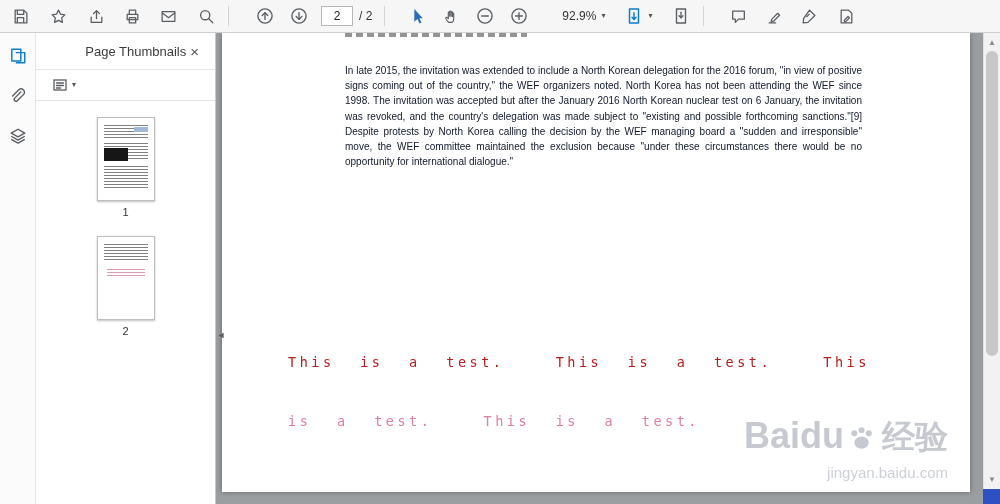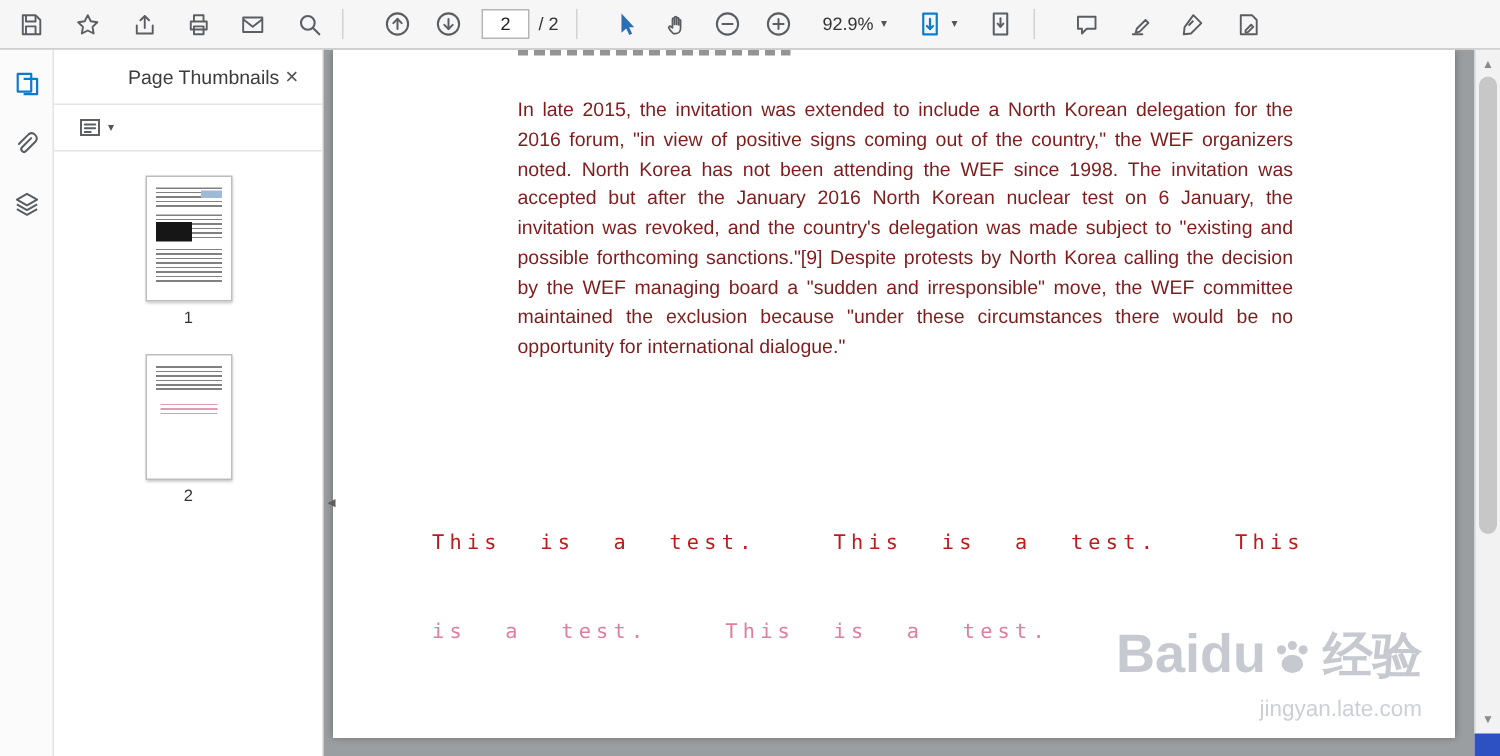--- a/index.html
+++ b/index.html
@@ -7,21 +7,21 @@
   *{box-sizing:border-box;}
 
   
   .toolbar{position:absolute;top:0;left:0;width:1000px;height:33px;background:#f6f6f6;
     border-bottom:1px solid #cfcfcf;display:flex;align-items:center;padding:0 6px;z-index:30;}
   .tb{width:28px;height:26px;display:flex;align-items:center;justify-content:center;border-radius:3px;cursor:pointer;flex:none;}
   .sep{width:1px;height:20px;background:#d2d2d2;margin:0 8px;flex:none;}
   .pagebox{width:32px;height:20px;border:1px solid #b5b5b5;background:#fff;font-size:12px;
     text-align:center;color:#222;margin-left:8px;flex:none;}
   .pagetotal{font-size:12px;color:#333;margin:0 4px 0 6px;flex:none;}
-  .zoomctl{display:flex;align-items:center;gap:5px;margin-left:10px;padding:3px 5px;border-radius:3px;cursor:pointer;flex:none;}
+  .zoomctl{display:flex;align-items:center;gap:5px;margin-left:24px;padding:3px 5px;border-radius:3px;cursor:pointer;flex:none;}
   .zoomval{font-size:12px;color:#333;}
   .caret{font-size:8px;color:#555;line-height:1;}
 
   
   .rail{position:absolute;left:0;top:33px;width:36px;height:471px;background:#fbfbfb;
     border-right:1px solid #e3e3e3;z-index:20;}
   .rail .tb{margin:10px auto 14px auto;}
 
   
   .panel{position:absolute;left:36px;top:33px;width:180px;height:471px;background:#ffffff;
@@ -42,22 +42,22 @@
   .thumb-label{font-size:11px;color:#333;margin-top:5px;}
 
   
   .viewer{position:absolute;left:216px;top:33px;width:784px;height:471px;background:#9b9ea1;overflow:hidden;}
   .collapse-handle{position:absolute;left:0;top:287px;width:10px;height:30px;display:flex;
     align-items:center;justify-content:center;color:#5f5f5f;font-size:9px;cursor:pointer;z-index:5;}
   .page{position:absolute;left:6px;top:0;width:748px;height:459px;background:#ffffff;
     box-shadow:0 0 5px rgba(0,0,0,.35);}
   .clipped-line{position:absolute;left:123px;top:0;width:182px;height:4px;
     background:repeating-linear-gradient(90deg,#5a5a5a 0 7px,transparent 7px 11px);opacity:.65;}
-  .para{position:absolute;left:123px;top:30px;width:517px;font-size:13px;line-height:1.52;
-    color:#7f1d1d;text-align:justify;}
+  .para{position:absolute;left:123px;top:30px;width:517px;font-size:10px;line-height:1.52;
+    color:#0f172a;text-align:justify;}
   .pinkblock{position:absolute;left:66px;top:281px;width:660px;
     font-family:"DejaVu Sans Mono",monospace;font-size:13.5px;line-height:19.5px;
     letter-spacing:3.5px;word-spacing:14px;white-space:pre;}
   .pinkline1{padding-left:125px;}
 
   
   .watermark{position:absolute;right:22px;top:382px;text-align:right;user-select:none;}
   .wm-row{display:flex;align-items:baseline;justify-content:flex-end;gap:2px;}
   .wm-latin{font-size:36px;font-weight:bold;color:#c6cad0;letter-spacing:0px;}
   .wm-paw{transform:translateY(4px);margin:0 2px;}
@@ -280,21 +280,21 @@
       <div class="wm-row">
         <span class="wm-latin">Baidu</span>
         <svg class="wm-paw" width="30" height="26" viewBox="0 0 20 18">
           <circle cx="4" cy="5" r="2.1" fill="#c6cad0"></circle>
           <circle cx="9" cy="3" r="2.1" fill="#c6cad0"></circle>
           <circle cx="14" cy="5" r="2.1" fill="#c6cad0"></circle>
           <ellipse cx="9" cy="11.5" rx="5" ry="4.2" fill="#c6cad0"></ellipse>
         </svg>
         <span class="wm-cjk">经验</span>
       </div>
-      <div class="wm-url">jingyan.late.com</div>
+      <div class="wm-url">jingyan.baidu.com</div>
     </div>
   </div>
 </div>
 
 <div class="scrollbar">
   <div class="sb-arrow" style="top:1px">▲</div>
   <div class="sb-thumb"></div>
   <div class="sb-arrow" style="bottom:17px">▼</div>
 </div>
 <div class="wm-corner"></div>

